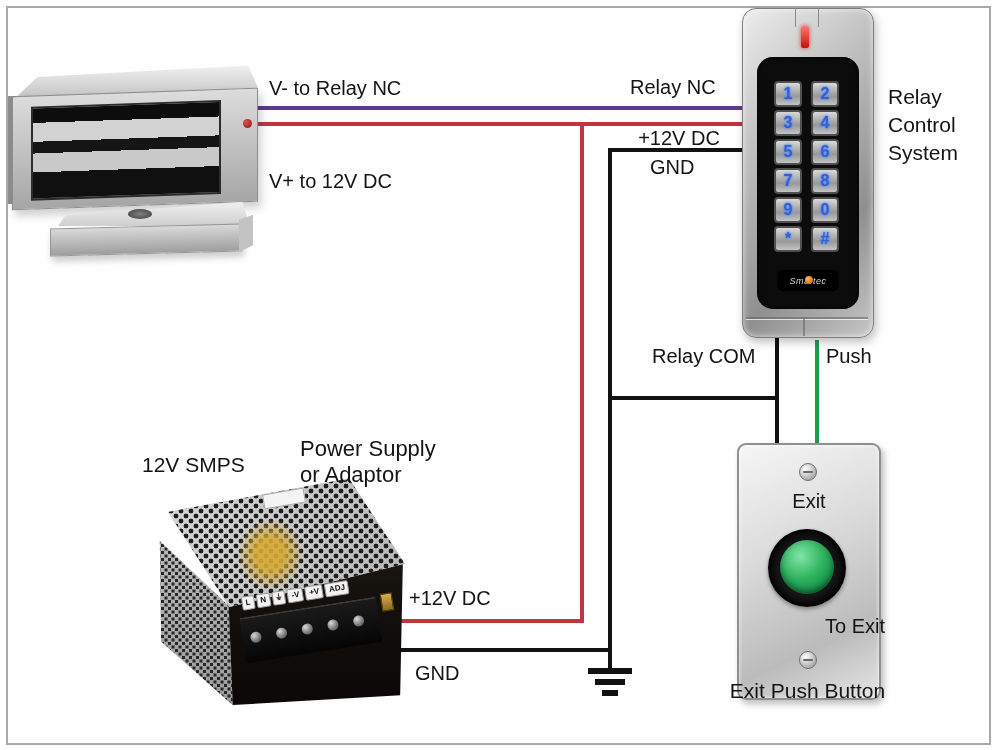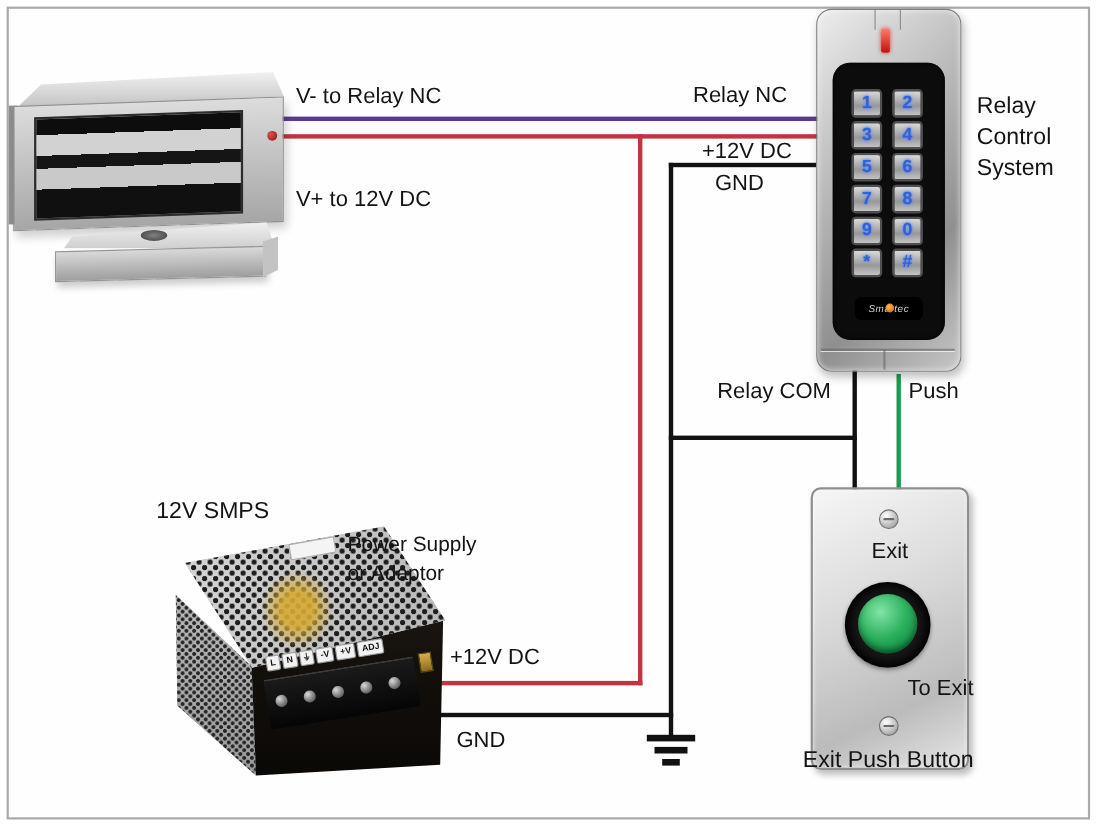--- a/index.html
+++ b/index.html
@@ -202,18 +202,18 @@
   <div class="lbl" style="left:269px;top:150px;margin-top:20px;">V+ to 12V DC</div>
   <div class="lbl" style="left:630px;top:76px;">Relay NC</div>
   <div class="lbl" style="left:633px;top:127px;width:92px;text-align:center;">+12V DC</div>
   <div class="lbl" style="left:650px;top:156px;">GND</div>
   <div class="lbl" style="left:652px;top:345px;">Relay COM</div>
   <div class="lbl" style="left:826px;top:345px;">Push</div>
   <div class="lbl" style="left:888px;top:83px;font-size:21px;line-height:28px;">Relay
 Control
 System</div>
   <div class="lbl" style="left:142px;top:453px;font-size:21px;">12V SMPS</div>
-  <div class="lbl" style="left:316px;top:436px;font-size:19px;line-height:26px;margin-top:47px;">Power Supply
+  <div class="lbl" style="left:300px;top:436px;font-size:22px;line-height:26px;">Power Supply
 or Adaptor</div>
   <div class="lbl" style="left:409px;top:587px;">+12V DC</div>
   <div class="lbl" style="left:415px;top:662px;">GND</div>
   <div class="lbl" style="left:725px;top:679px;width:165px;text-align:center;font-size:21px;">Exit Push Button</div>
 </div>
 
 </body></html>

